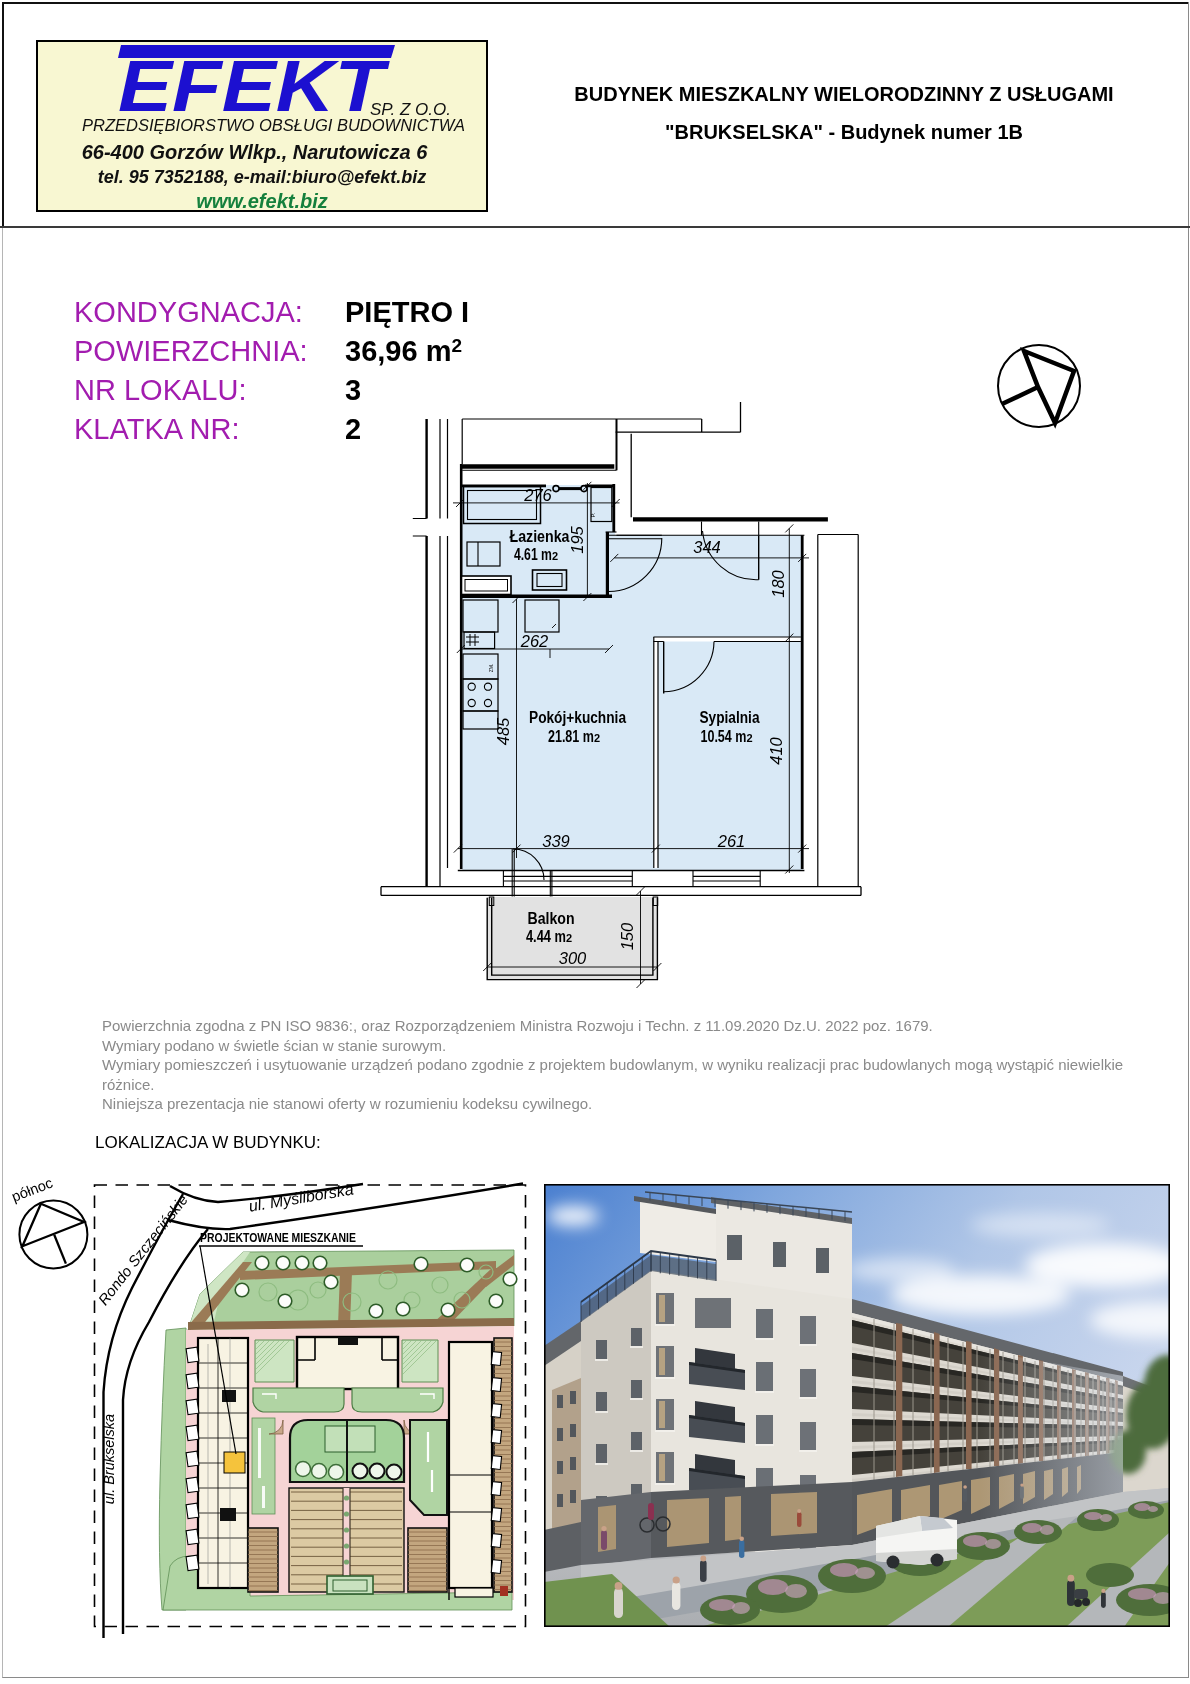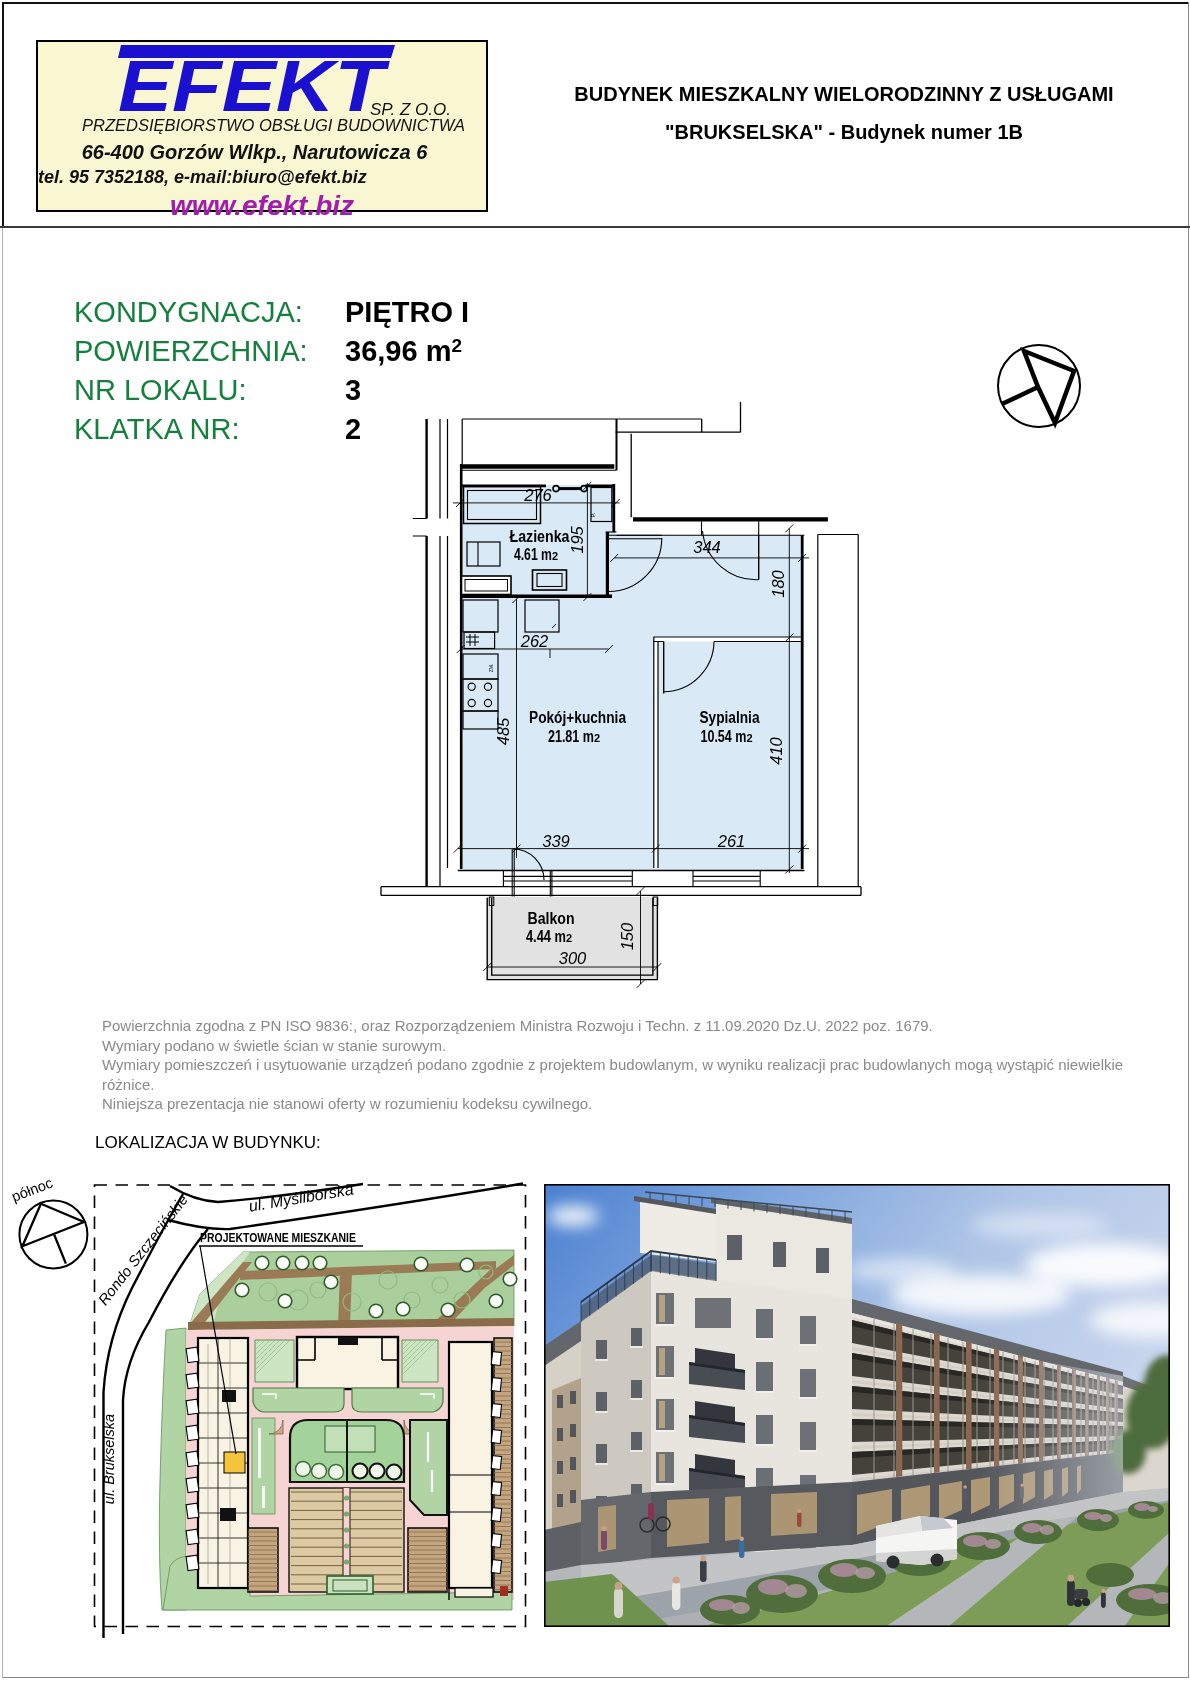--- a/index.html
+++ b/index.html
@@ -22,27 +22,27 @@
 <svg class="abs" style="left:36px;top:40px;" width="452" height="172" viewBox="0 0 452 172">
   <polygon points="85,5 359,5 355,18 82,18" fill="#1c10d0"></polygon>
   <text x="82" y="71" font-family="Liberation Sans" font-size="72" font-weight="bold" font-style="italic" fill="#1c10d0" textLength="266" lengthAdjust="spacingAndGlyphs">EFEKT</text>
   <text x="334" y="75" font-family="Liberation Sans" font-size="17" font-style="italic" fill="#111">SP. Z  O.O.</text>
 </svg>
 
 <div class="abs" style="left:32px;top:116px;width:483px;text-align:center;font-size:16.5px;font-style:italic;color:#111;">PRZEDSIĘBIORSTWO OBSŁUGI BUDOWNICTWA</div>
 
 <div class="abs" style="left:38px;top:141px;width:433px;text-align:center;font-size:20px;font-style:italic;font-weight:bold;color:#111;">66-400 Gorzów Wlkp., Narutowicza 6</div>
 
-<div class="abs" style="left:38px;top:167px;width:448px;font-size:18px;font-style:italic;font-weight:bold;color:#111;">tel. 95 7352188, e-mail:biuro@efekt.biz</div>
-
-<div class="abs" style="left:38px;top:190px;width:448px;text-align:center;font-size:28px;font-style:italic;font-weight:bold;color:#a21caf;">www.efekt.biz</div>
+<div class="abs" style="left:38px;top:167px;width:448px;text-align:center;font-size:18px;font-style:italic;font-weight:bold;color:#111;">tel. 95 7352188, e-mail:biuro@efekt.biz</div>
+
+<div class="abs" style="left:38px;top:190px;width:448px;text-align:center;font-size:20px;font-style:italic;font-weight:bold;color:#15803d;">www.efekt.biz</div>
 
 <div class="abs" style="left:504px;top:75px;width:680px;font-size:20px;font-weight:bold;color:#000;line-height:38px;text-align:center;">BUDYNEK MIESZKALNY WIELORODZINNY Z USŁUGAMI<br>"BRUKSELSKA" - Budynek numer 1B</div>
 
-<div class="abs" style="left:74px;top:293px;font-size:29px;color:#15803d;line-height:39px;">KONDYGNACJA:<br>POWIERZCHNIA:<br>NR LOKALU:<br>KLATKA NR:</div>
+<div class="abs" style="left:74px;top:293px;font-size:29px;color:#a21caf;line-height:39px;">KONDYGNACJA:<br>POWIERZCHNIA:<br>NR LOKALU:<br>KLATKA NR:</div>
 
 <div class="abs" style="left:345px;top:293px;font-size:29px;font-weight:bold;color:#000000;line-height:39px;">PIĘTRO I<br>36,96 m<span style="font-size:19px;vertical-align:9px;line-height:0;">2</span><br>3<br>2</div>
 
 <svg class="abs" style="left:996px;top:343px;" width="88" height="88" viewBox="0 0 88 88">
   <circle cx="43" cy="43" r="41" fill="none" stroke="#000" stroke-width="2"></circle>
   <path d="M28,8 L78,28 L59,80 L42,44 Z" fill="none" stroke="#000" stroke-width="4.5" stroke-linejoin="miter"></path>
   <path d="M42,44 L6,61" stroke="#000" stroke-width="4.5"></path>
 </svg>
 
 <svg class="abs" style="left:380px;top:400px;" width="500" height="610" viewBox="380 400 500 610">

